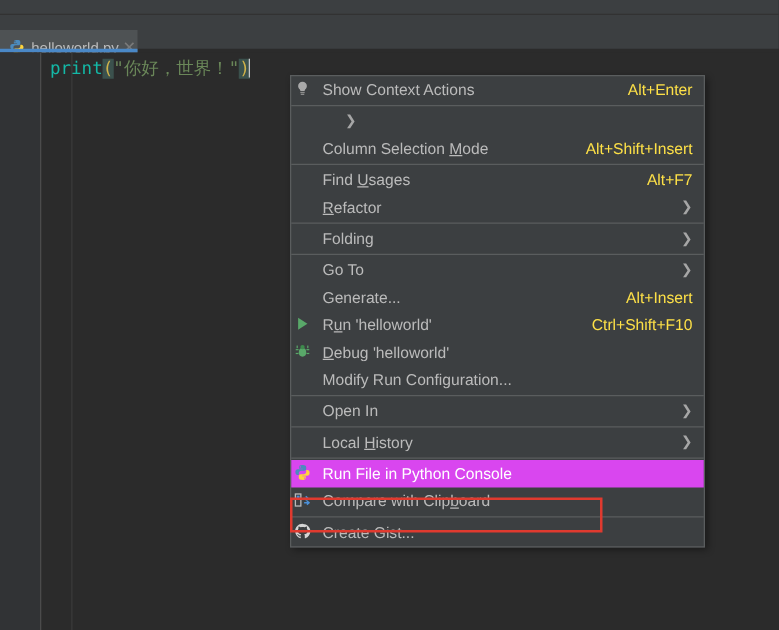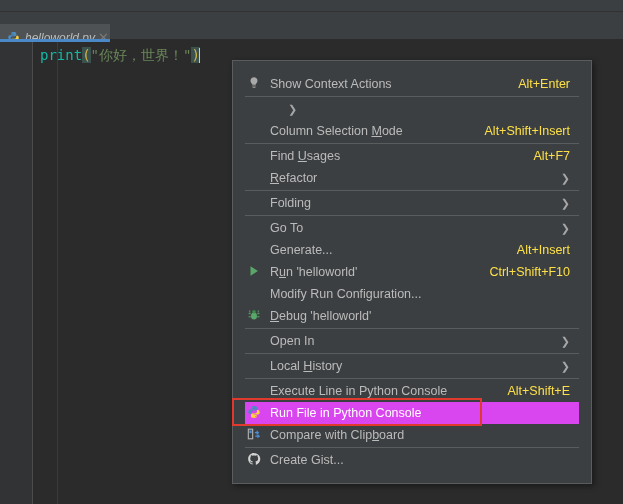--- a/index.html
+++ b/index.html
@@ -55,21 +55,20 @@
     width: 13px; height: 13px;
     margin-right: 5px;
     flex: 0 0 auto;
     position: relative;
   }
   #editor-tab .tab-label {
     color: #bbbbbb;
     font-size: 12px;
     white-space: nowrap;
     flex: 1 1 auto;
-    font-style: italic;
   }
   #editor-tab .tab-close {
     color: #7a7a7a;
     font-size: 13px;
     line-height: 1;
     margin-left: 3px;
     flex: 0 0 auto;
   }
   
   #tab-underline {
@@ -118,26 +117,26 @@
     height: 15px;
     background: #c8c8c8;
     vertical-align: -3px;
     margin-left: -1px;
   }
 
   
   #context-menu {
     position: absolute;
     left: 232px; top: 60px;
-    width: 360px;
+    width: 332px;
     background: #3c3f41;
     border: 1px solid #5a5d5e;
     box-sizing: border-box;
     box-shadow: 2px 2px 6px rgba(0,0,0,0.45);
-    padding: 12px;
+    padding: 0;
     z-index: 20;
   }
   .menu-item {
     position: relative;
     height: 22px;
     display: flex;
     align-items: center;
     box-sizing: border-box;
     padding-left: 2px;
     padding-right: 9px;
@@ -289,63 +288,58 @@
       <span class="mi-icon">
         <svg class="icon-svg" width="14" height="14" viewBox="0 0 16 16">
           <path d="M4 2.5 L12.5 8 L4 13.5 Z" fill="#59a869"></path>
         </svg>
       </span>
       <span class="mi-label">R<u>u</u>n 'helloworld'</span>
       <span class="mi-shortcut">Ctrl+Shift+F10</span>
     </div>
 
     <div class="menu-item">
-      <span class="mi-icon"></span>
-      <span class="mi-label">Modify Run Configuration...</span>
-    </div>
-
-    <div class="menu-item">
       <span class="mi-icon">
         <svg class="icon-svg" width="14" height="14" viewBox="0 0 16 16">
           <ellipse cx="8" cy="9" rx="3.4" ry="4" fill="#59a869"></ellipse>
           <circle cx="8" cy="4.2" r="2" fill="#3e8a4d"></circle>
           <rect x="1.8" y="6" width="2.6" height="1.1" fill="#59a869"></rect>
           <rect x="11.6" y="6" width="2.6" height="1.1" fill="#59a869"></rect>
           <rect x="1.8" y="9.5" width="2.6" height="1.1" fill="#59a869"></rect>
           <rect x="11.6" y="9.5" width="2.6" height="1.1" fill="#59a869"></rect>
           <rect x="2.6" y="2.8" width="1.1" height="2.4" fill="#59a869"></rect>
           <rect x="12.3" y="2.8" width="1.1" height="2.4" fill="#59a869"></rect>
         </svg>
       </span>
       <span class="mi-label"><u>D</u>ebug 'helloworld'</span>
     </div>
 
+    <div class="menu-item">
+      <span class="mi-icon"></span>
+      <span class="mi-label">Modify Run Configuration...</span>
+    </div>
+
     <div class="menu-sep"></div>
 
     <div class="menu-item">
       <span class="mi-icon"></span>
       <span class="mi-label">Open In</span>
       <span class="mi-arrow">❯</span>
     </div>
 
     <div class="menu-sep"></div>
 
     <div class="menu-item">
       <span class="mi-icon"></span>
       <span class="mi-label">Local <u>H</u>istory</span>
       <span class="mi-arrow">❯</span>
     </div>
 
     <div class="menu-sep"></div>
 
-    <div class="menu-item">
-      <span class="mi-icon"></span>
-      <span class="mi-label">Execute Line in Python Console</span>
-      <span class="mi-shortcut">Alt+Shift+E</span>
-    </div>
 
     <div class="menu-item selected">
       <span class="mi-icon">
         <svg class="icon-svg" width="14" height="14" viewBox="0 0 16 16">
           <path d="M7.6 1.2c-2 0-2.6.8-2.6 1.9v1.5h3.2v.5H3.6c-1.2 0-2.1.7-2.1 2.5s.8 2.6 2 2.6h1.1V8.6c0-1.3 1-2.2 2.3-2.2h2.7c1 0 1.8-.8 1.8-1.8V3.1c0-1-.8-1.7-1.8-1.8-.6-.1-1.3-.1-2-.1zM6.1 2.3c.3 0 .6.3.6.6s-.3.6-.6.6-.6-.3-.6-.6.3-.6.6-.6z" fill="#4b8bbe"></path>
           <path d="M8.4 14.8c2 0 2.6-.8 2.6-1.9v-1.5H7.8v-.5h4.6c1.2 0 2.1-.7 2.1-2.5s-.8-2.6-2-2.6h-1.1v1.6c0 1.3-1 2.2-2.3 2.2H6.4c-1 0-1.8.8-1.8 1.8v1.5c0 1 .8 1.7 1.8 1.8.6.1 1.3.1 2 .1zm1.5-1.1c-.3 0-.6-.3-.6-.6s.3-.6.6-.6.6.3.6.6-.3.6-.6.6z" fill="#ffd43b"></path>
         </svg>
       </span>
       <span class="mi-label">Run File in Python Console</span>
     </div>

